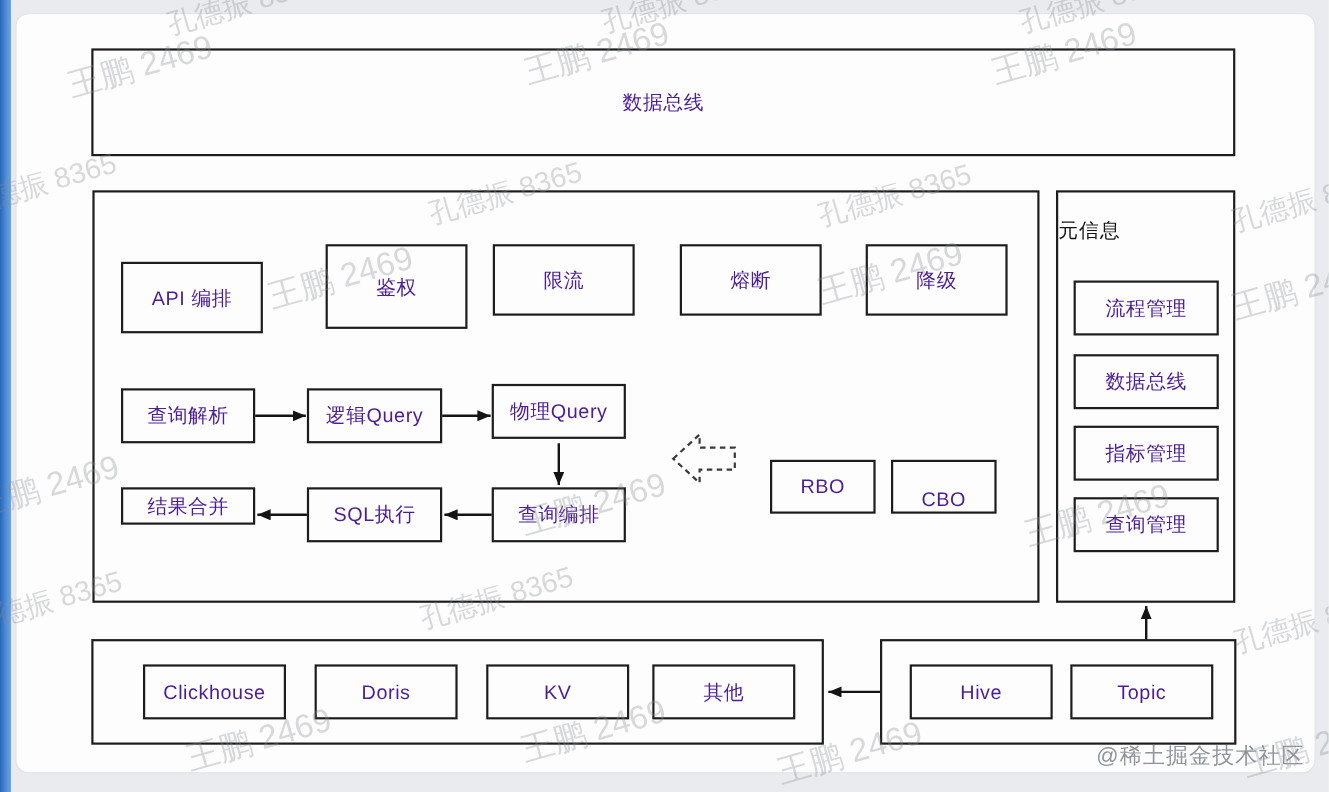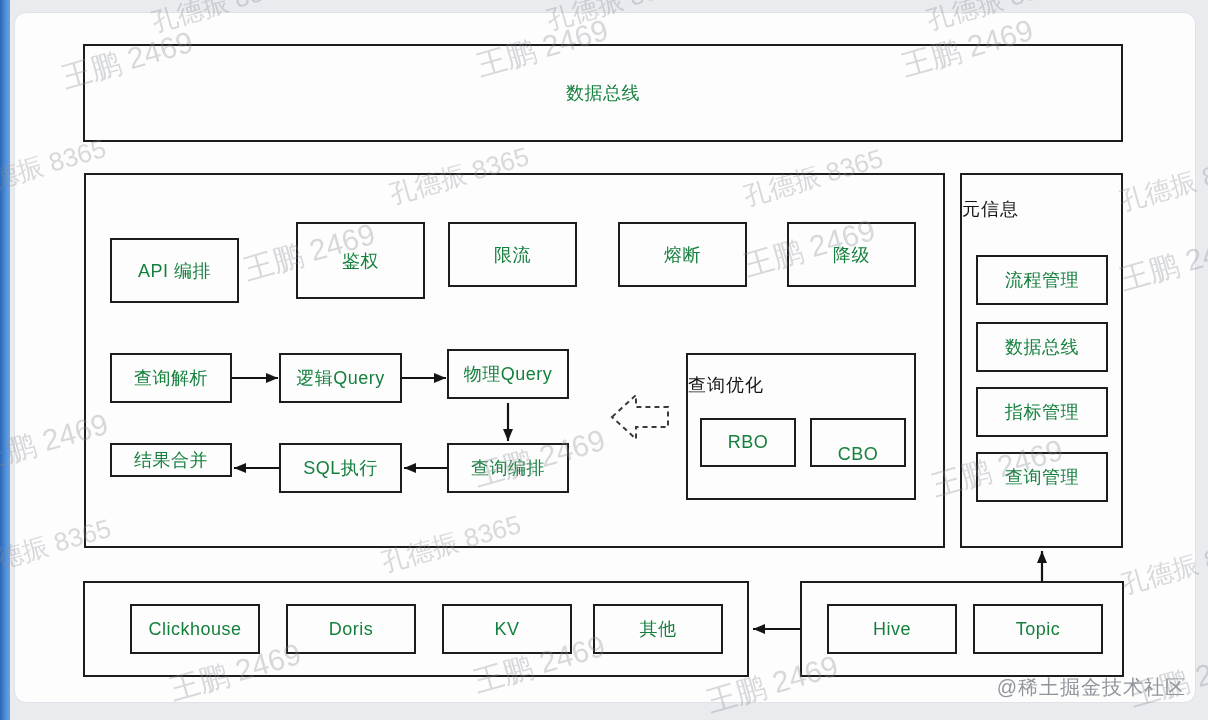--- a/index.html
+++ b/index.html
@@ -9,21 +9,21 @@
   .page { position:absolute; left:0; top:0; width:1208px; height:720px; }
 
   .accent-bar { position:absolute; left:0; top:0; width:10px; height:720px;
     background:linear-gradient(90deg,#2a66b5 0%,#4e8ed8 55%,#6ba3e6 100%); }
 
   .card { position:absolute; left:14px; top:12px; width:1182px; height:691px;
     background:#fdfdfe; border:1px solid #dfe2e6; border-radius:12px; }
 
   .node { position:absolute; border:2px solid #1d1d1d; background:#fdfdfe;
     display:flex; align-items:center; justify-content:center;
-    font-size:18px; color:#15803d; letter-spacing:.5px; z-index:5; }
+    font-size:18px; color:#4c1d95; letter-spacing:.5px; z-index:5; }
 
   .frame { position:absolute; border:2px solid #1d1d1d; background:transparent; z-index:2; }
 
   .frame-title { position:absolute; width:100%; text-align:left;
     font-size:18px; color:#131313; letter-spacing:1px; }
 
   svg.arrows { position:absolute; left:0; top:0; width:1208px; height:720px;
     z-index:10; pointer-events:none; }
 
   .wm-layer { position:absolute; left:0; top:0; width:1208px; height:720px;
@@ -77,23 +77,20 @@
   <div class="node" style="left:110px; top:443px; width:122px; height:34px;">
     <span>结果合并</span>
     </div>
   <div class="node" style="left:279px; top:443px; width:123px; height:50px;">
     <span>SQL执行</span>
     </div>
   <div class="node" style="left:447px; top:443px; width:122px; height:50px;">
     <span>查询编排</span>
     </div>
 
-  <div class="frame" style="left:686px; top:353px; width:230px; height:147px;">
-    <div class="frame-title" style="top:18px;">查询优化</div>
-  </div>
   <div class="node" style="left:700px; top:418px; width:96px; height:49px;">
     <span>RBO</span>
     </div>
   <div class="node" style="left:810px; top:418px; width:96px; height:49px;align-items:flex-end;">
     <span>CBO</span>
     </div>
 
   <div class="frame" style="left:960px; top:173px; width:163px; height:375px;">
     <div class="frame-title" style="top:22px;">元信息</div>
   </div>

